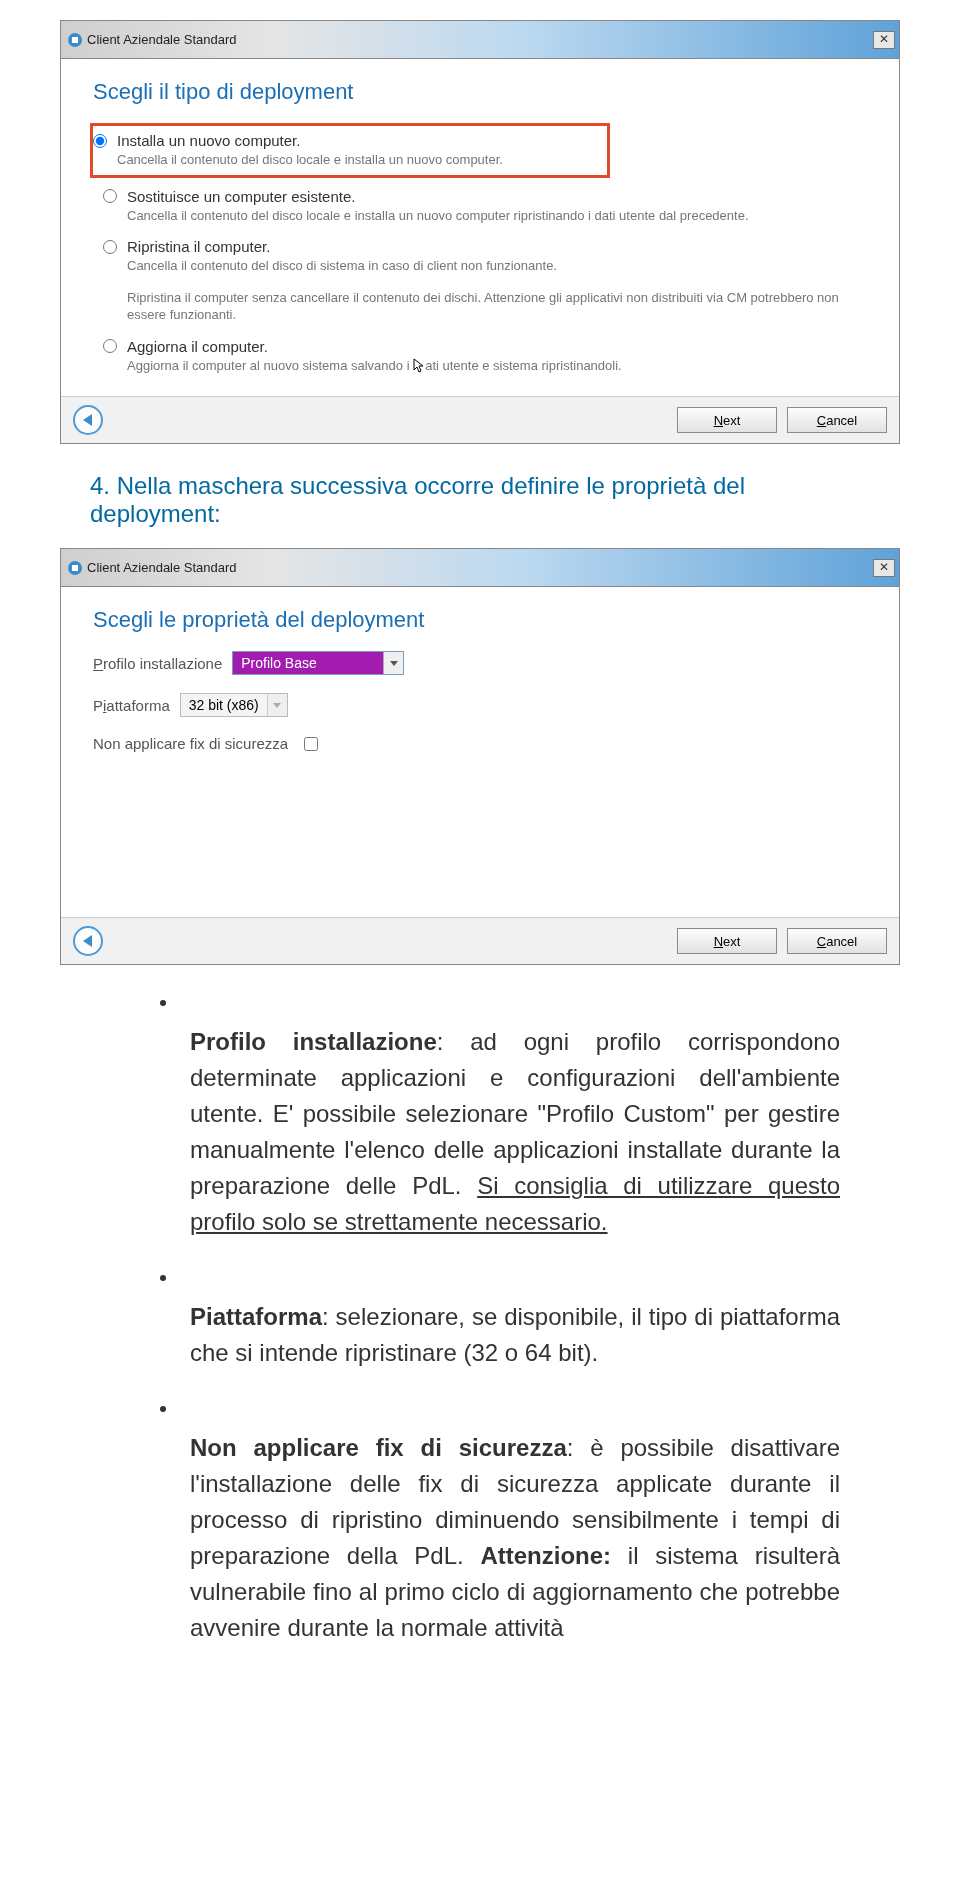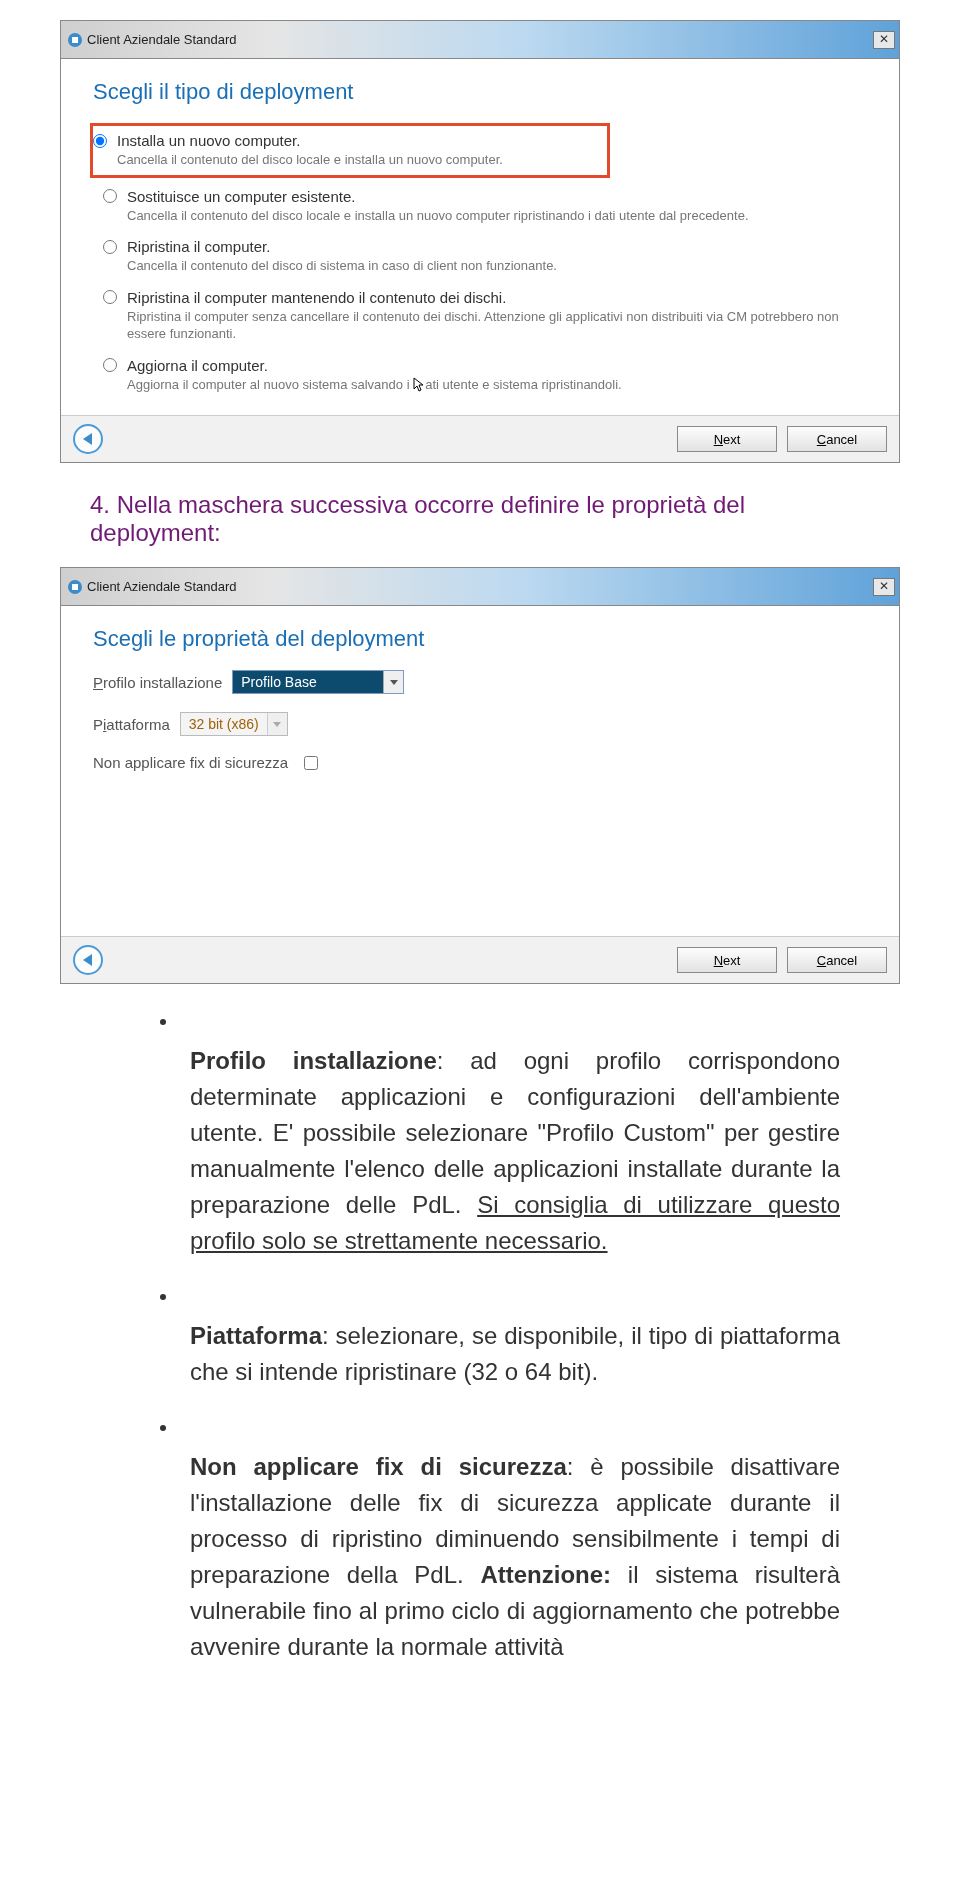--- a/index.html
+++ b/index.html
@@ -77,40 +77,40 @@
 
   
   .form-row { display: flex; align-items: center; margin-bottom: 18px; }
   .form-label { color: #555; font-size: 15px; margin-right: 10px; }
   .select-wrap {
     display: inline-flex; align-items: center;
     border: 1px solid #7c9bbf;
     height: 24px;
     background: #fff;
   }
-  .select-wrap.selected { background: #0c4a6e; color: #fff; }
+  .select-wrap.selected { background: #a21caf; color: #fff; }
   .select-text {
     padding: 0 8px;
     font-size: 14px;
     min-width: 150px;
   }
   .select-caret {
     width: 20px; height: 22px;
     border-left: 1px solid #a8a8a8;
     background: #efefef;
     display: flex; align-items: center; justify-content: center;
   }
   .select-caret::after {
     content: "";
     border-left: 4px solid transparent;
     border-right: 4px solid transparent;
     border-top: 5px solid #555;
   }
   .select-wrap.disabled { border-color: #bbb; background: #f4f4f4; }
-  .select-wrap.disabled .select-text { color: #a16207; min-width: 80px; }
+  .select-wrap.disabled .select-text { color: #000000; min-width: 80px; }
   .select-wrap.disabled .select-caret { border-left-color: #ccc; }
   .select-wrap.disabled .select-caret::after { border-top-color: #aaa; }
   .checkbox-input { width: 14px; height: 14px; margin-left: 6px; }
 
   
   .dialog-footer {
     border-top: 1px solid #ccc;
     background: #f1f1f1;
     display: flex;
     justify-content: space-between;
@@ -142,21 +142,21 @@
     font-size: 13px;
     cursor: pointer;
     padding: 0 12px;
   }
   .btn u { text-decoration: underline; }
 
   
   .doc-step {
     font-size: 24px;
     margin: 28px 50px 16px 50px;
-    color: #701a75;
+    color: #0369a1;
   }
   .bullet-list {
     margin: 10px 80px 0 120px;
   }
   .bullet-item {
     display: flex;
     margin-bottom: 20px;
     font-size: 24px;
     line-height: 1.5;
     color: #333;
@@ -216,24 +216,20 @@
 
         <div class="radio-item">
           <div class="radio-row">
             <input type="radio" class="radio-input" name="d1" style="">
             <span class="radio-label">Ripristina il computer.</span>
           </div>
           <div class="radio-desc">Cancella il contenuto del disco di sistema in caso di client non funzionante.</div>
         </div>
 
         <div class="radio-item">
-          <div class="radio-row">
-            <input type="radio" class="radio-input" name="d1" style="">
-            <span class="radio-label">Ripristina il computer mantenendo il contenuto dei dischi.</span>
-          </div>
           <div class="radio-desc">Ripristina il computer senza cancellare il contenuto dei dischi. Attenzione gli applicativi non distribuiti via CM potrebbero non essere funzionanti.</div>
         </div>
 
         <div class="radio-item">
           <div class="radio-row">
             <input type="radio" class="radio-input" name="d1" style="">
             <span class="radio-label">Aggiorna il computer.</span>
           </div>
           <div class="radio-desc">
             <span>Aggiorna il computer al nuovo sistema salvando i </span><span class="cursor-arrow"><svg viewBox="0 0 12 16">

